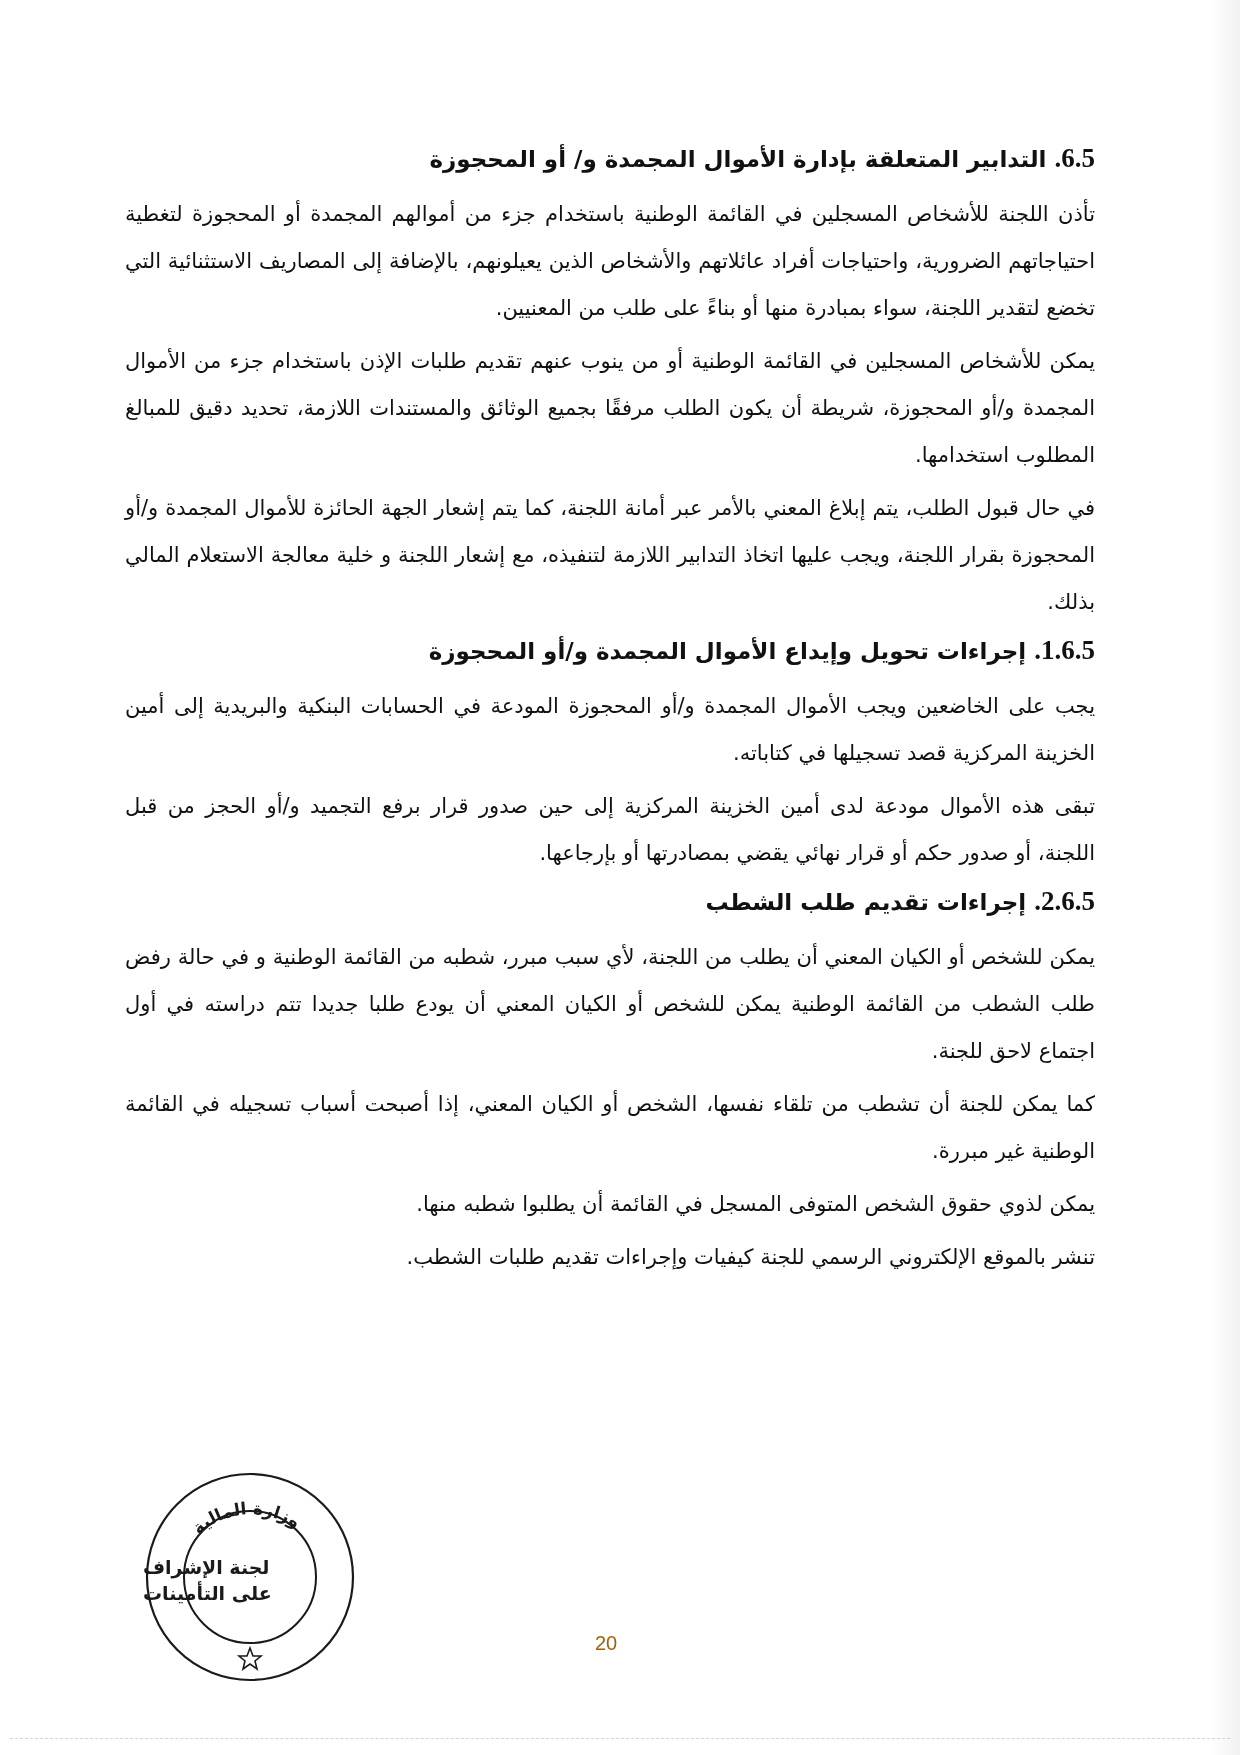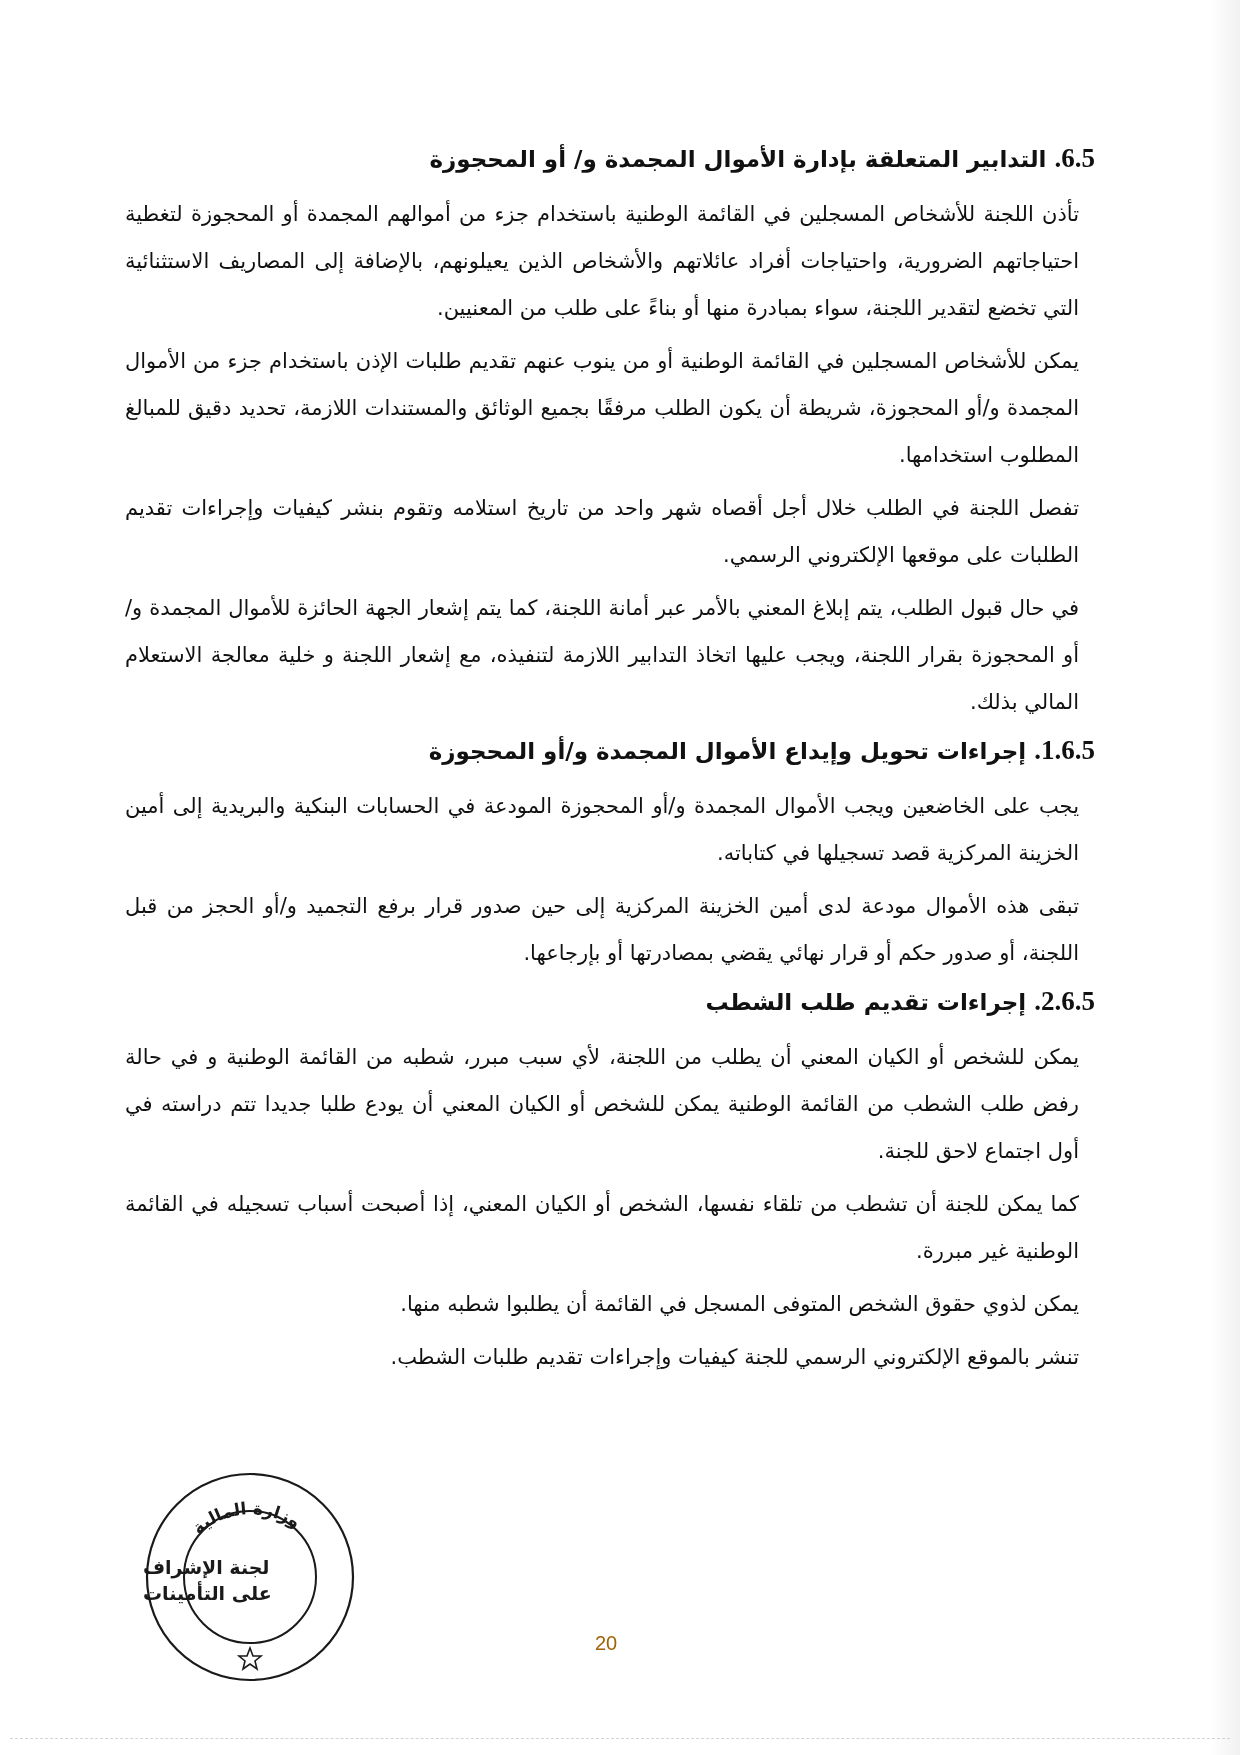--- a/index.html
+++ b/index.html
@@ -45,21 +45,21 @@
       text-align: left;
     }
     .heading .num {
       font-family: "Liberation Serif", "DejaVu Serif", serif;
       font-size: 27px;
       font-weight: bold;
     }
     .para {
       font-size: 21px;
       line-height: 47px;
-      margin: 0 16px 6px 0;
+      margin: 0 0 6px 0;
     }
     .h-sub { margin-top: 0; }
     .stamp {
       position: absolute;
       left: 143px;
       top: 1470px;
       width: 215px;
       height: 215px;
     }
     .stamp svg { width: 215px; height: 215px; }
@@ -97,21 +97,20 @@
   <div class="scan-edge-right"></div>
 
   <div class="content">
 
     <h2 class="heading">
       <span class="num">6.5.</span>
       <span>التدابير المتعلقة بإدارة الأموال المجمدة و/ أو المحجوزة</span>
     </h2>
     <p class="para">تأذن اللجنة للأشخاص المسجلين في القائمة الوطنية باستخدام جزء من أموالهم المجمدة أو المحجوزة لتغطية احتياجاتهم الضرورية، واحتياجات أفراد عائلاتهم والأشخاص الذين يعيلونهم، بالإضافة إلى المصاريف الاستثنائية التي تخضع لتقدير اللجنة، سواء بمبادرة منها أو بناءً على طلب من المعنيين.</p>
     <p class="para">يمكن للأشخاص المسجلين في القائمة الوطنية أو من ينوب عنهم تقديم طلبات الإذن باستخدام جزء من الأموال المجمدة و/أو المحجوزة، شريطة أن يكون الطلب مرفقًا بجميع الوثائق والمستندات اللازمة، تحديد دقيق للمبالغ المطلوب استخدامها.</p>
-    <p class="para">تفصل اللجنة في الطلب خلال أجل أقصاه شهر واحد من تاريخ استلامه وتقوم بنشر كيفيات وإجراءات تقديم الطلبات على موقعها الإلكتروني الرسمي.</p>
     <p class="para">في حال قبول الطلب، يتم إبلاغ المعني بالأمر عبر أمانة اللجنة، كما يتم إشعار الجهة الحائزة للأموال المجمدة و/أو المحجوزة بقرار اللجنة، ويجب عليها اتخاذ التدابير اللازمة لتنفيذه، مع إشعار اللجنة و خلية معالجة الاستعلام المالي بذلك.</p>
 
     <h2 class="heading h-sub">
       <span class="num">1.6.5.</span>
       <span>إجراءات تحويل وإيداع الأموال المجمدة و/أو المحجوزة</span>
     </h2>
     <p class="para">يجب على الخاضعين ويجب الأموال المجمدة و/أو المحجوزة المودعة في الحسابات البنكية والبريدية إلى أمين الخزينة المركزية قصد تسجيلها في كتاباته.</p>
     <p class="para">تبقى هذه الأموال مودعة لدى أمين الخزينة المركزية إلى حين صدور قرار برفع التجميد و/أو الحجز من قبل اللجنة، أو صدور حكم أو قرار نهائي يقضي بمصادرتها أو بإرجاعها.</p>
 
     <h2 class="heading h-sub">

